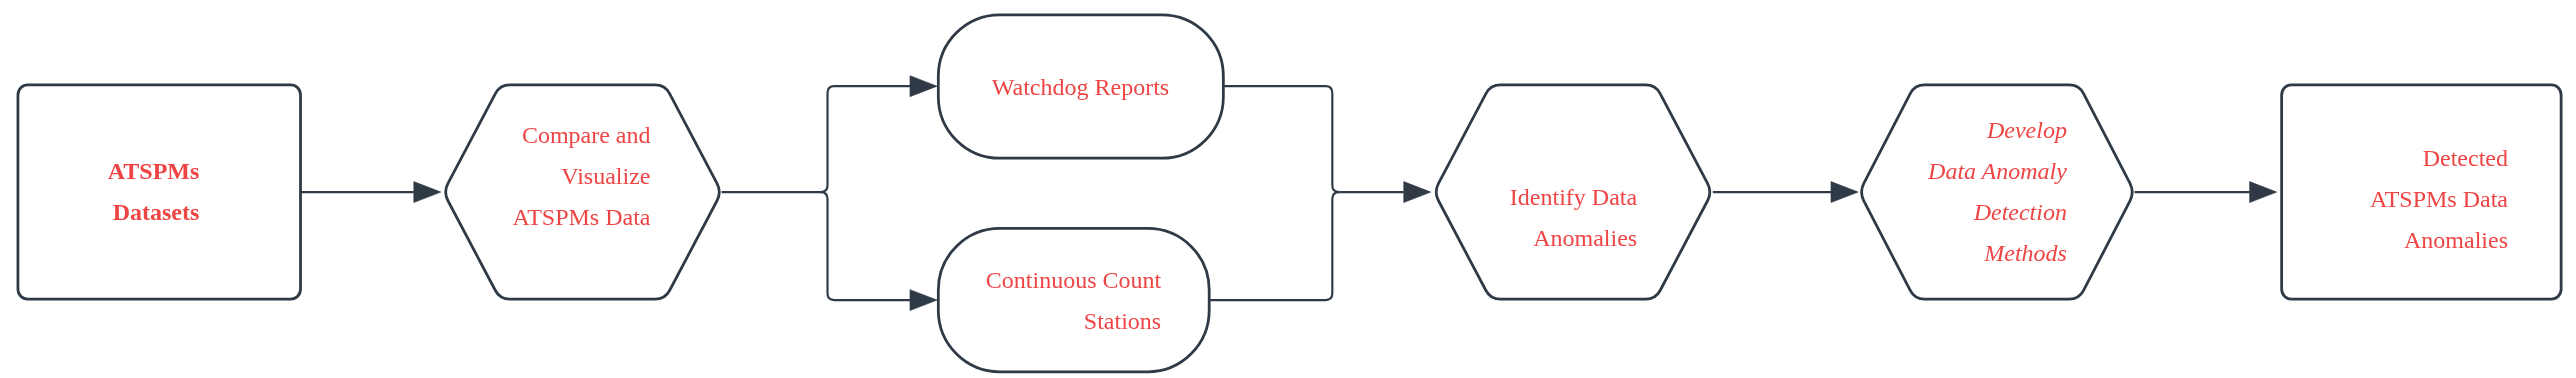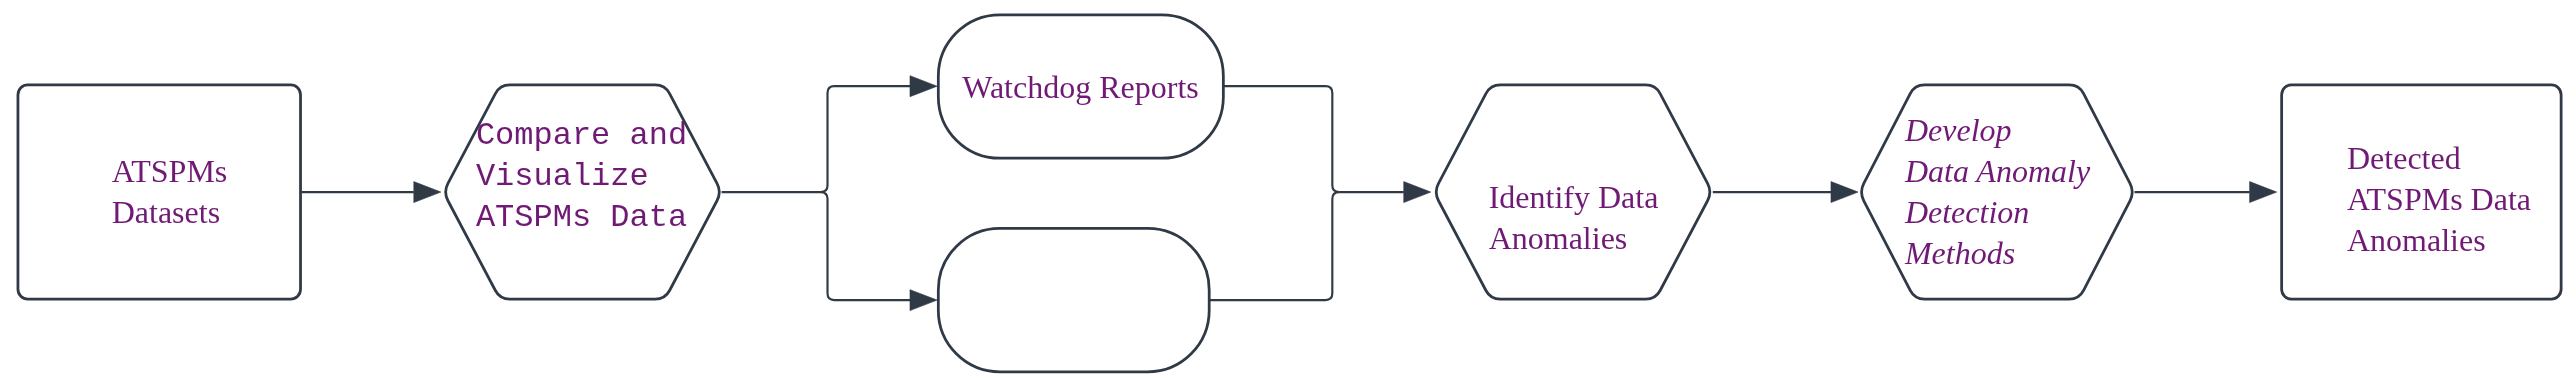--- a/index.html
+++ b/index.html
@@ -37,24 +37,24 @@
     fill: #2f3a46;
     stroke: #2f3a46;
     stroke-width: 1;
     stroke-linejoin: round;
   }
   .node-label {
     position: absolute;
     display: flex;
     align-items: center;
     justify-content: center;
-    text-align: left;
+    text-align: right;
     white-space: pre-line;
-    color: #701a75;
-    font-size: 32px;
+    color: #ef4444;
+    font-size: 24px;
     line-height: 41px;
     pointer-events: none;
   }
 </style>
 </head>
 <body>
 
 <div class="canvas">
 
   <svg class="diagram-svg" viewBox="0 0 4180 614">
@@ -93,29 +93,31 @@
              L 2771.5 297.9 Q 2779 312 2771.5 326.1 L 2694.5 471.9 Q 2687 486 2671 486
              L 2435 486 Q 2419 486 2411.5 471.9 L 2334.5 326.1 Q 2327 312 2334.5 297.9 Z"></path>
 
     <path class="node-shape" d="M 3025.3 297.8 L 3100.7 152.2 Q 3108 138 3124 138 L 3359 138 Q 3375 138 3382.3 152.2
              L 3457.7 297.8 Q 3465 312 3457.7 326.2 L 3382.3 471.8 Q 3375 486 3359 486
              L 3124 486 Q 3108 486 3100.7 471.8 L 3025.3 326.2 Q 3018 312 3025.3 297.8 Z"></path>
 
     <rect class="node-shape" x="3704" y="138" width="454" height="348" rx="16" ry="16"></rect>
   </svg>
 
-  <div class="node-label" style="left:28px;   top:85px; width:283px; height:214px;">ATSPMs
+  <div class="node-label" style="left:12px;   top:85px; width:283px; height:214px;font-weight:bold;">ATSPMs
 Datasets</div>
 
-  <div class="node-label" style="left:442px;  top:85px; width:279px; height:182px;font-family:Liberation Mono, monospace;">Compare and
+  <div class="node-label" style="left:442px;  top:85px; width:279px; height:182px;">Compare and
 Visualize
 ATSPMs Data</div>
 
   <div class="node-label" style="left:938px; top:15px;  width:285px; height:144px;">Watchdog Reports</div>
 
+  <div class="node-label" style="left:938px; top:229px; width:271px; height:144px;">Continuous Count
+Stations</div>
 
   <div class="node-label" style="left:1434px; top:85px; width:279px; height:266px;">Identify Data
 Anomalies</div>
 
   <div class="node-label" style="left:1860px; top:85px; width:275px; height:214px;font-style:italic;">Develop
 Data Anomaly
 Detection
 Methods</div>
 
   <div class="node-label" style="left:2283px; top:92px; width:280px; height:214px;margin-left:16px;">Detected

